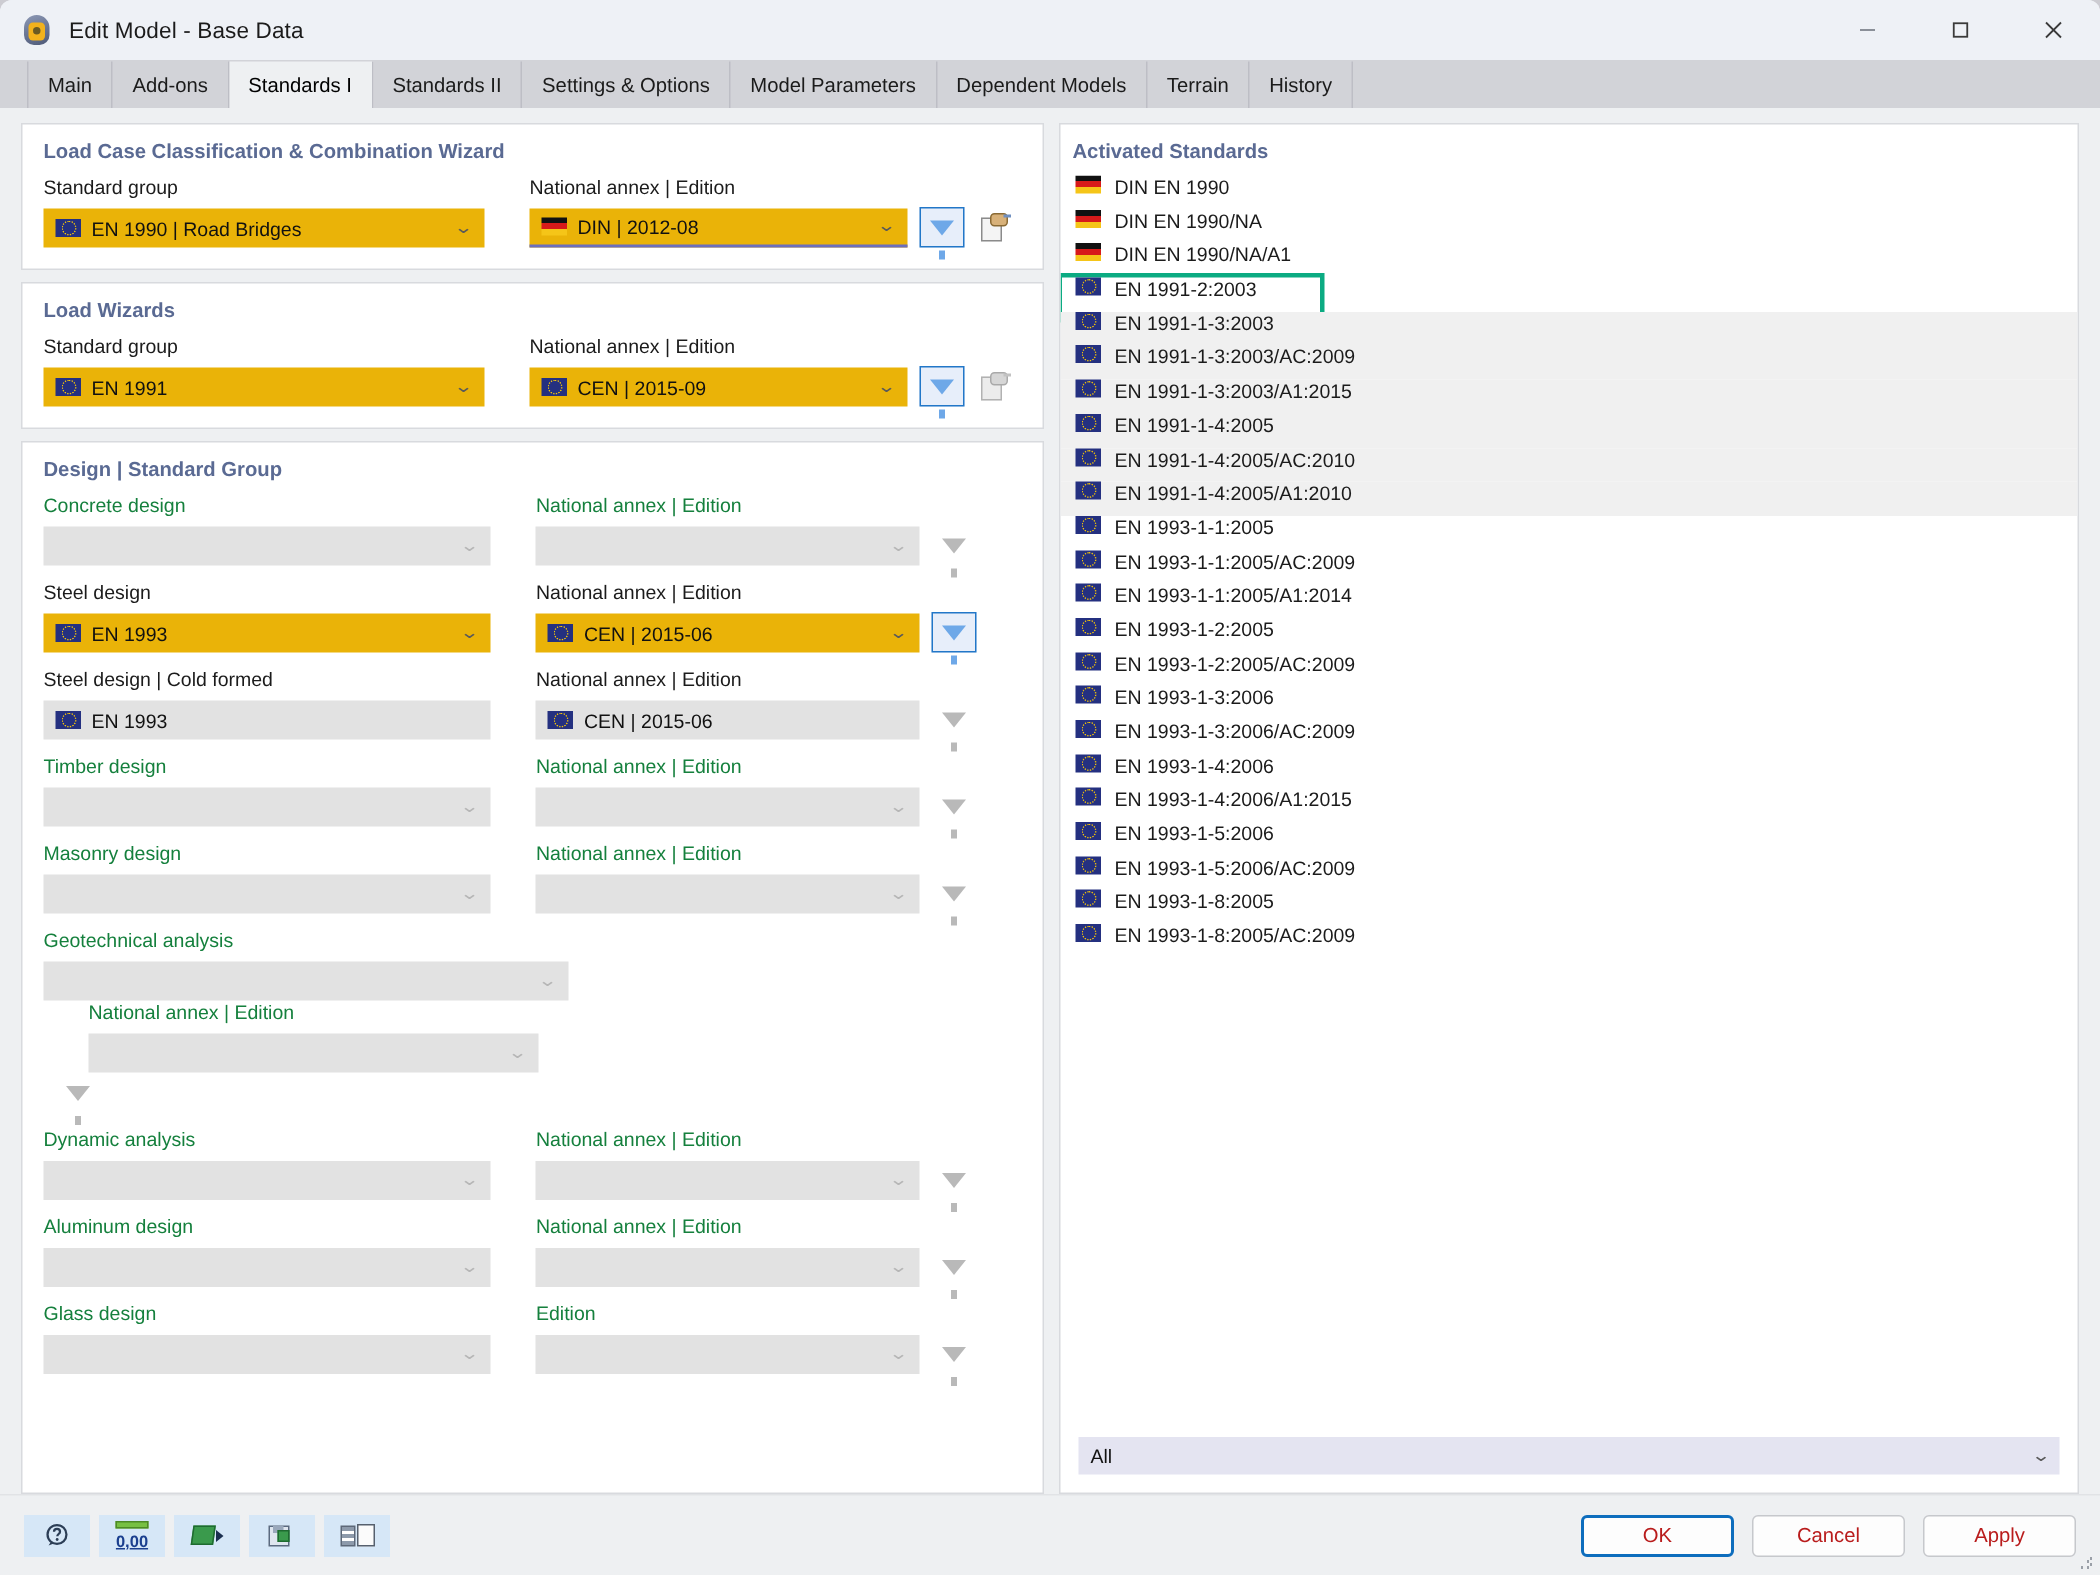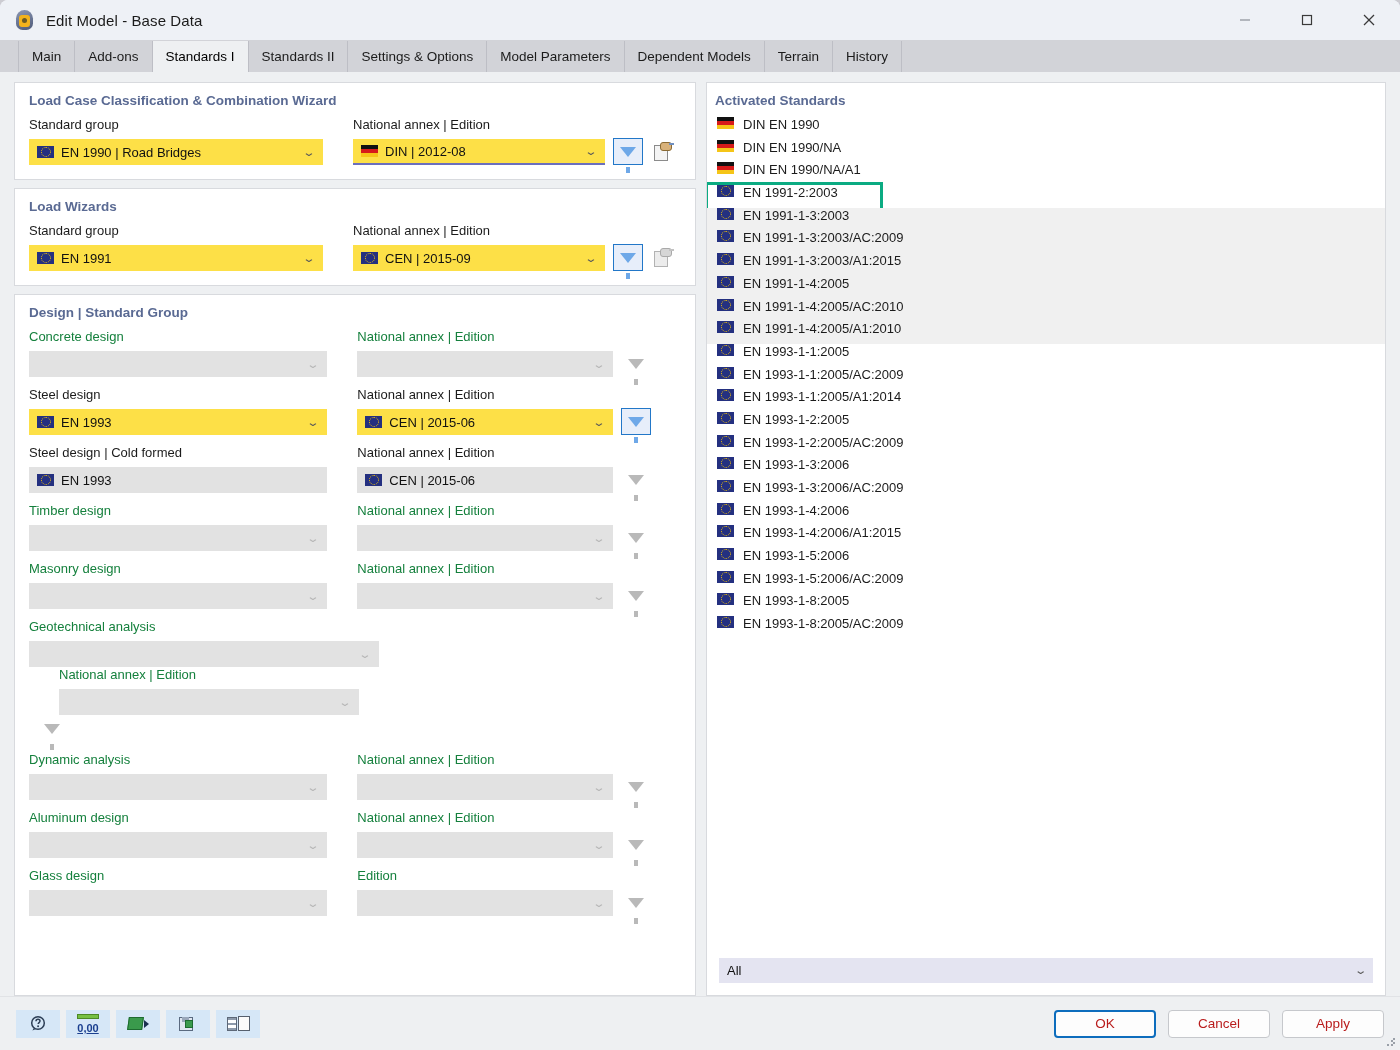--- a/index.html
+++ b/index.html
@@ -106,21 +106,21 @@
   .col-right { width: 300px; }
   .col-btns { width: 76px; display: flex; align-items: flex-end; gap: 6px; padding-left: 8px;}
 
   .fld-label {
     font-size: 13px; color: #1b1b1b; margin-bottom: 5px; height: 17px;
   }
   .fld-label.dim { color: #15803d; }
 
   .combo {
     height: 26px;
-    background: #fde047;
+    background: #eab308;
     border: none;
     display: flex; align-items: center;
     padding: 0 6px 0 8px;
     font-size: 13px; color: #111;
     position: relative;
   }
   .combo.underline { border-bottom: 2px solid #6b6fbd; }
   .combo.disabled { background: #e2e2e2; color: #a8a8a8; }
   .combo.readonly { background: #e2e2e2; }
   .combo .caret {

